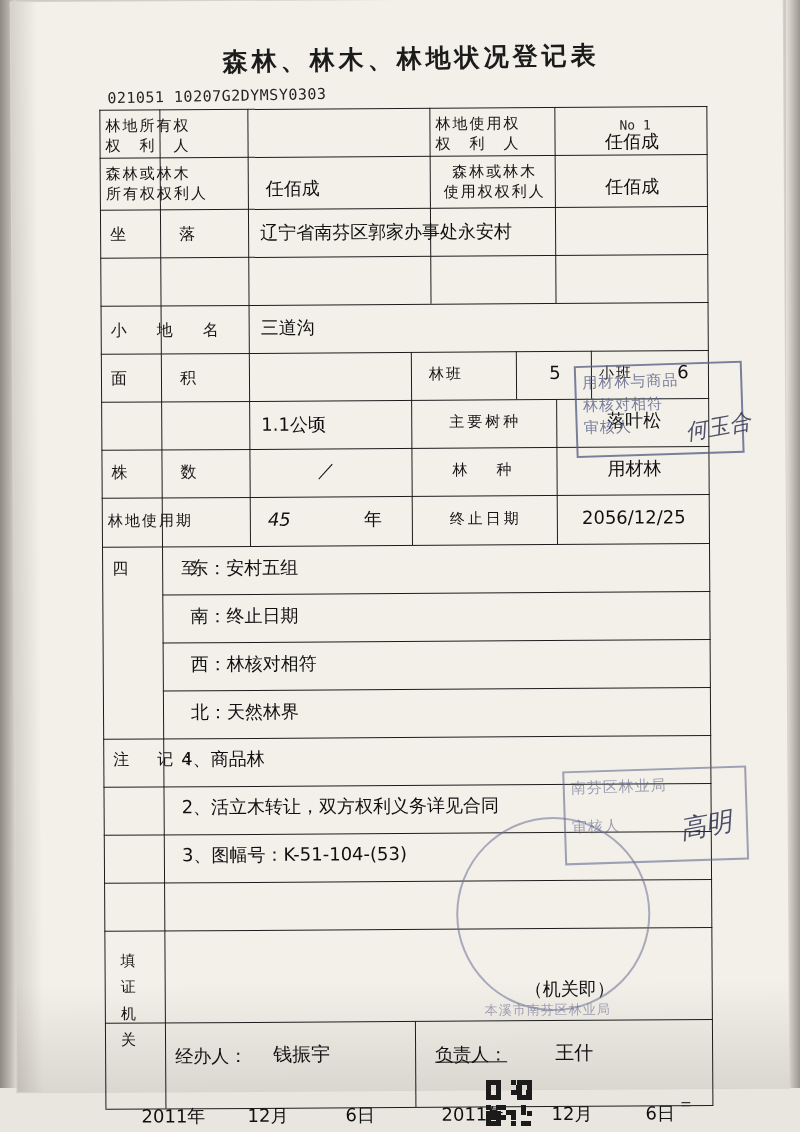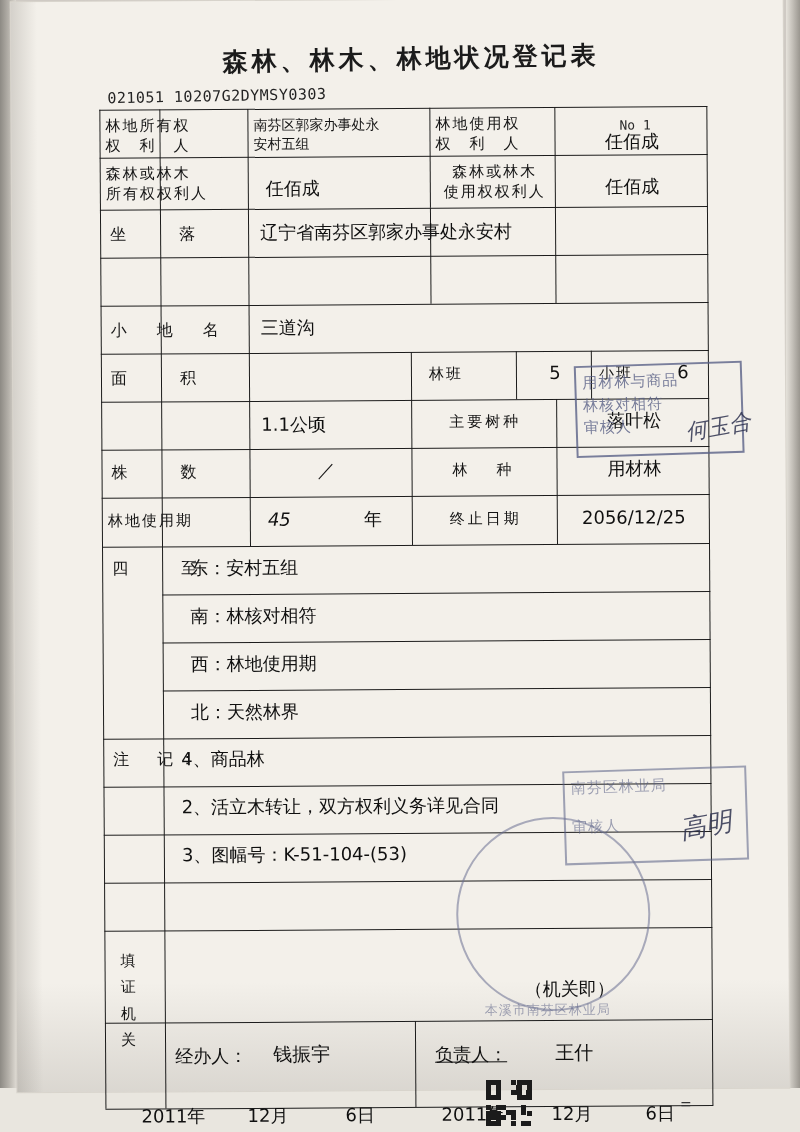--- a/index.html
+++ b/index.html
@@ -234,21 +234,20 @@
       <div class="ln v" style="left:330px;top:0;    height:100px;"></div>
       <div class="ln v" style="left:330px;top:100px;height:96px;"></div>
       <div class="ln v" style="left:455px;top:0;    height:196px;"></div>
       <div class="ln v" style="left:310px;top:244px;height:193px;"></div>
       <div class="ln v" style="left:415px;top:244px;height:48px;"></div>
       <div class="ln v" style="left:490px;top:244px;height:48px;"></div>
       <div class="ln v" style="left:455px;top:292px;height:145px;"></div>
       <div class="ln v" style="left:310px;top:913px;height:86px;"></div>
 
       <div class="cell lbl-narrow" style="left:6px; top:6px; width:140px; line-height:1.35;">林地所有权<br>权　利　人</div>
-      <div class="cell small" style="left:154px; top:7px; width:176px; line-height:1.35;">南芬区郭家办事处永<br>安村五组</div>
       <div class="cell lbl-narrow" style="left:336px; top:6px; width:118px; line-height:1.35;">林地使用权<br>权　利　人</div>
       <div class="cell val ctr" style="left:460px; top:25px; width:145px;">任佰成</div>
 
       <div class="cell lbl-narrow" style="left:6px; top:54px; width:140px; line-height:1.35;">森林或林木<br>所有权权利人</div>
       <div class="cell val" style="left:166px; top:70px;">任佰成</div>
       <div class="cell lbl-narrow" style="left:336px; top:54px; width:118px; line-height:1.35; text-align:center;">森林或林木<br>使用权权利人</div>
       <div class="cell val ctr" style="left:460px; top:70px; width:145px;">任佰成</div>
 
       <div class="cell lbl" style="left:10px; top:116px;">坐　　落</div>
       <div class="cell val" style="left:160px; top:114px;">辽宁省南芬区郭家办事处永安村</div>
@@ -272,22 +271,22 @@
       <div class="cell val ctr" style="left:462px; top:352px; width:142px;">用材林</div>
 
       <div class="cell lbl-narrow" style="left:6px; top:403px; letter-spacing:2px;">林地使用期</div>
       <div class="cell val" style="left:166px; top:401px;font-style:italic;">45</div>
       <div class="cell val" style="left:262px; top:401px;">年</div>
       <div class="cell lbl-narrow ctr" style="left:318px; top:403px; width:132px; letter-spacing:3px;">终止日期</div>
       <div class="cell val ctr" style="left:458px; top:401px; width:148px;">2056/12/25</div>
 
       <div class="cell lbl" style="left:10px; top:450px;">四　　至</div>
       <div class="cell val" style="left:88px; top:449px;">东：安村五组</div>
-      <div class="cell val" style="left:88px; top:497px;">南：林核对相符</div>
-      <div class="cell val" style="left:88px; top:545px;">西：林地使用期</div>
+      <div class="cell val" style="left:88px; top:497px;">南：终止日期</div>
+      <div class="cell val" style="left:88px; top:545px;">西：林核对相符</div>
       <div class="cell val" style="left:88px; top:593px;text-align:right;">北：天然林界</div>
 
       <div class="cell lbl" style="left:10px; top:641px; letter-spacing:6px;">注　记：</div>
       <div class="cell val" style="left:78px; top:640px;">4、商品林</div>
       <div class="cell val" style="left:78px; top:688px;">2、活立木转让，双方权利义务详见合同</div>
       <div class="cell val" style="left:78px; top:736px;">3、图幅号：K-51-104-(53)</div>
 
       <div class="cell lbl-narrow" style="left:16px; top:838px; width:34px; line-height:1.75; letter-spacing:0;">填<br>证<br>机<br>关</div>
 
       <div class="cell val" style="left:70px; top:937px;">经办人：</div>

